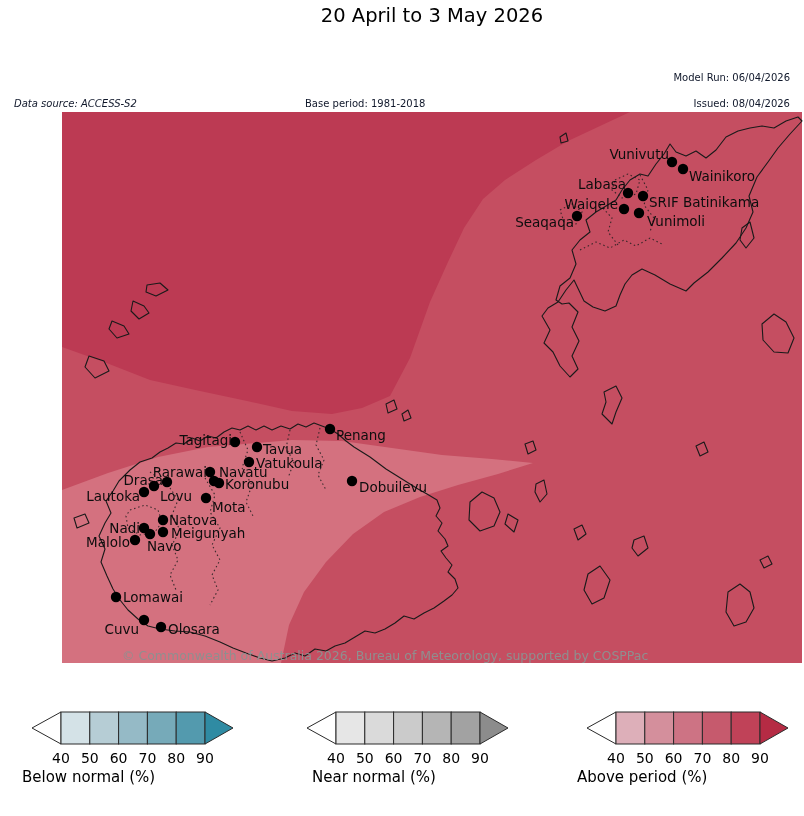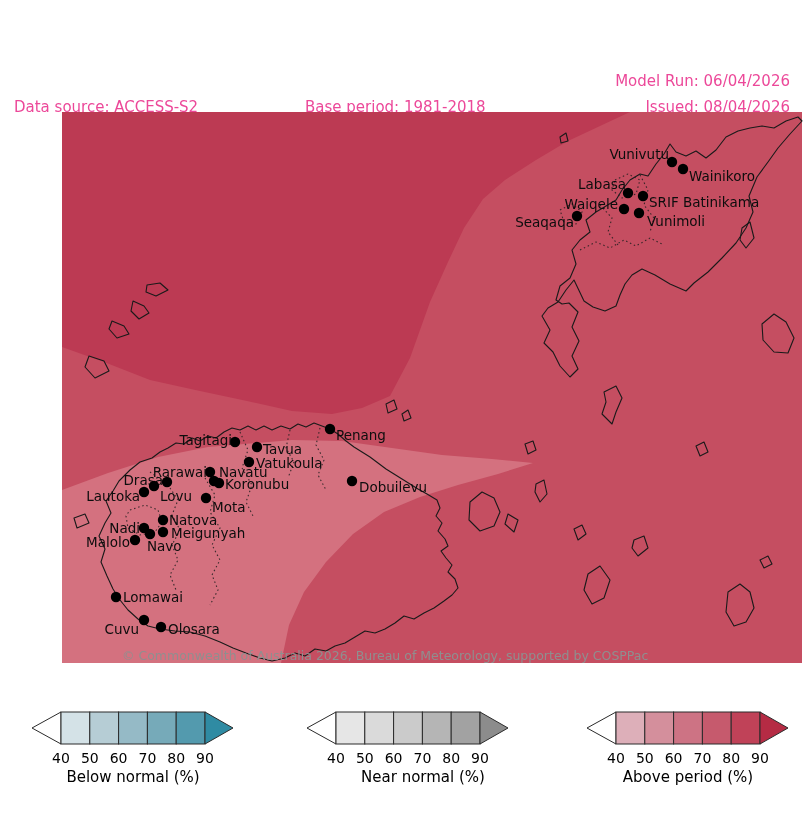--- a/index.html
+++ b/index.html
@@ -3,38 +3,39 @@
 <meta charset="utf-8">
 <style>
   html,body{margin:0;padding:0;}
   body{
     width:804px;height:816px;position:relative;background:#ffffff;
     font-family:"DejaVu Sans","Liberation Sans",sans-serif;color:#000;
     overflow:hidden;
   }
   .abs{position:absolute;}
   .title-block{left:62px;top:4px;width:740px;text-align:center;font-size:19.5px;line-height:1.28;color:#000;}
-  .meta{font-size:15px;color:#ec4899;white-space:nowrap;}
+  .meta{font-size:10px;color:#0f172a;white-space:nowrap;}
   .model-run{right:14px;top:72px;text-align:right;}
   .issued{right:14px;top:98px;text-align:right;}
-  .data-source{left:14px;top:98px;}
+  .data-source{left:14px;top:98px;font-style:italic;}
   .base-period{left:305px;top:98px;}
   #map-svg{left:0;top:0;}
   .town-label{font-size:13.5px;fill:#0d0d0d;}
   .copyright{font-size:12.5px;fill:#8f8f8f;}
   .coast{fill:none;stroke:#1a1a1a;stroke-width:1.1;stroke-linejoin:round;}
   .dotted{fill:none;stroke:#1f1f1f;stroke-width:1.1;stroke-dasharray:1.5,2.8;opacity:.85;}
   .legend-svg{position:absolute;top:704px;}
-  .legend-caption{position:absolute;top:768px;width:222px;text-align:center;font-size:15px;color:#000;}
+  .legend-caption{position:absolute;top:768px;width:222px;text-align:left;font-size:15px;color:#000;}
   .tick{font-size:14px;fill:#000;text-anchor:middle;}
 </style>
 </head>
 <body>
 
 <div class="abs title-block">
+  <div>20 April to 3 May 2026</div>
 </div>
 <div class="abs meta model-run">Model Run: 06/04/2026</div>
 <div class="abs meta issued">Issued: 08/04/2026</div>
 <div class="abs meta data-source">Data source: ACCESS-S2</div>
 <div class="abs meta base-period">Base period: 1981-2018</div>
 
 <svg id="map-svg" class="abs" width="804" height="816" viewBox="0 0 804 816">
   <g>
 
     <rect id="band-70-80" x="62" y="112" width="740" height="551" fill="#c54e61"></rect>

